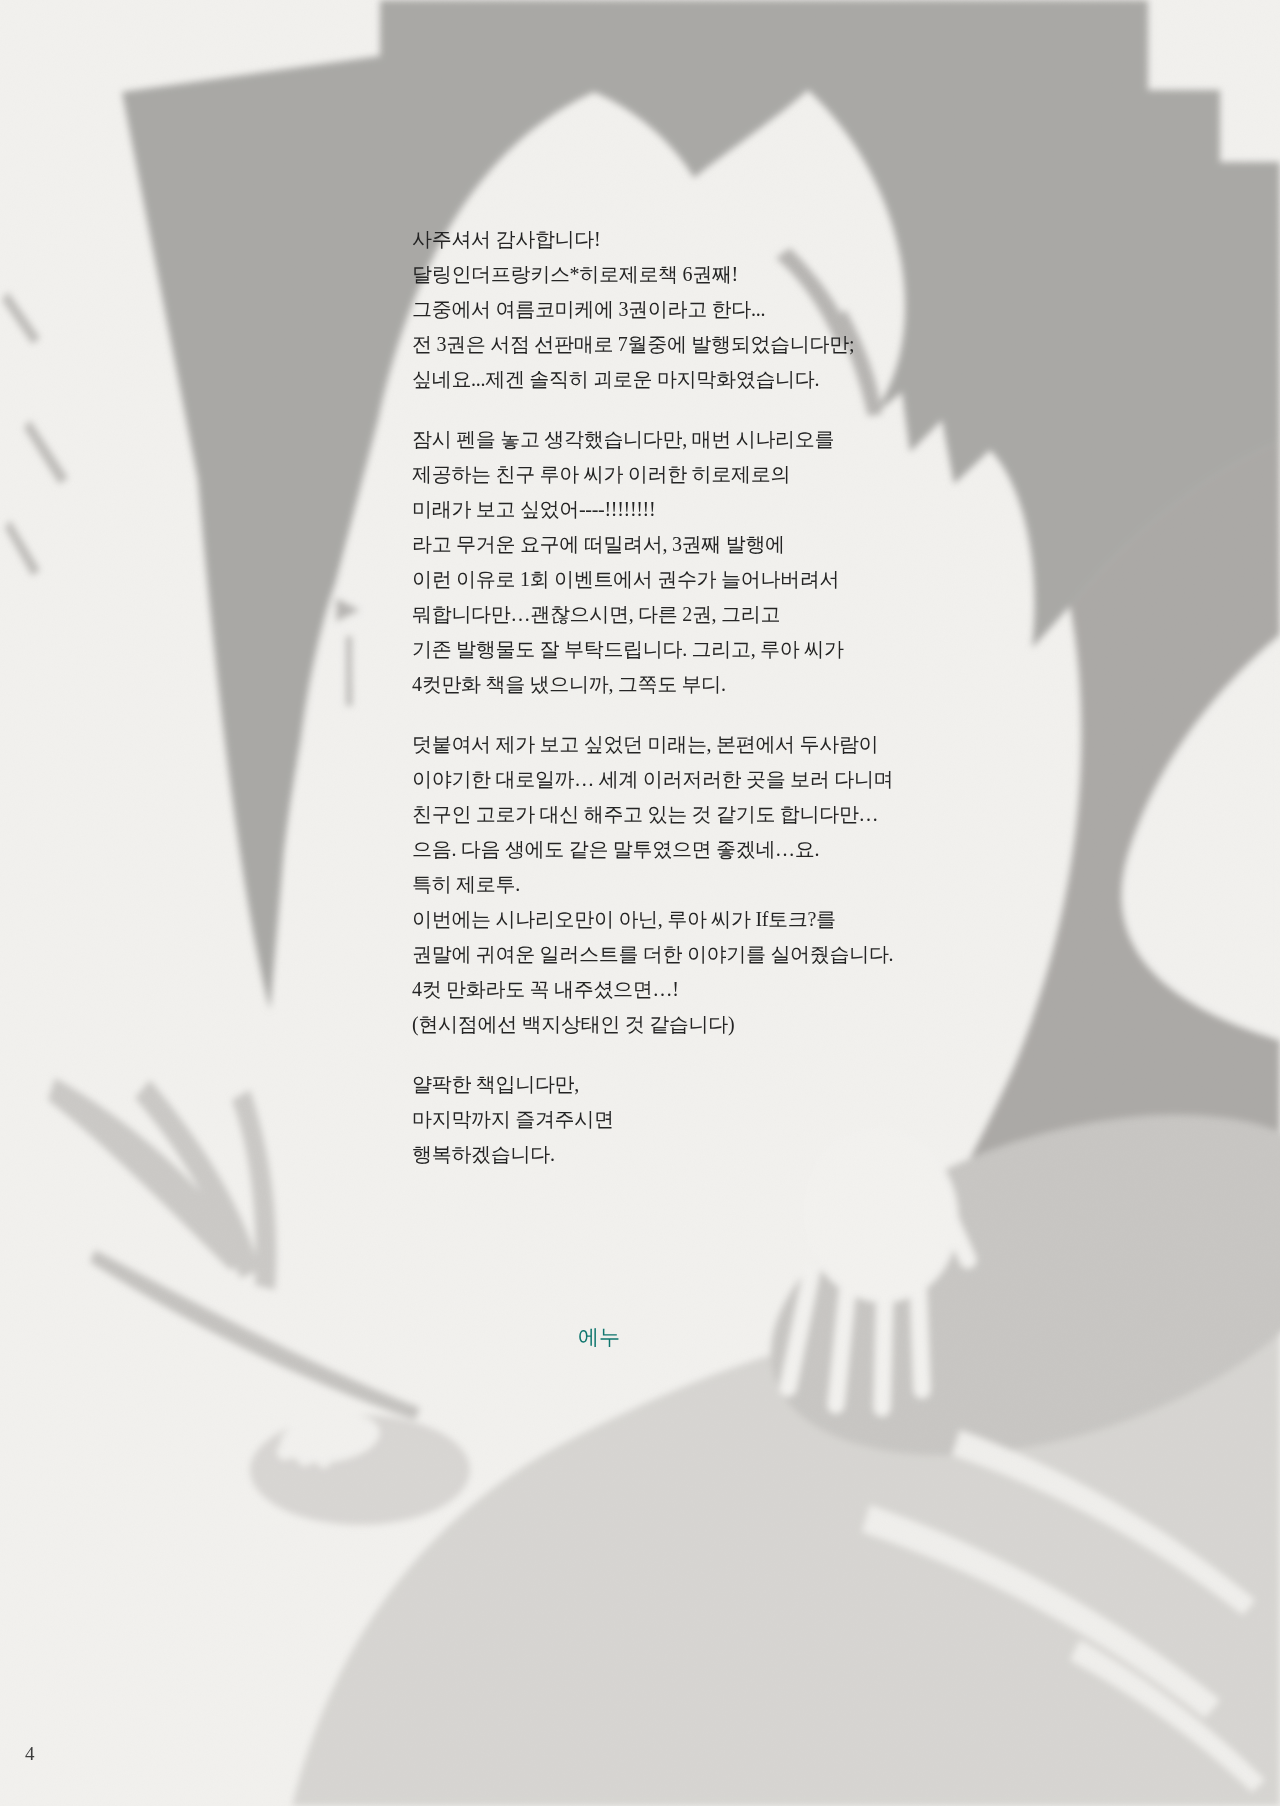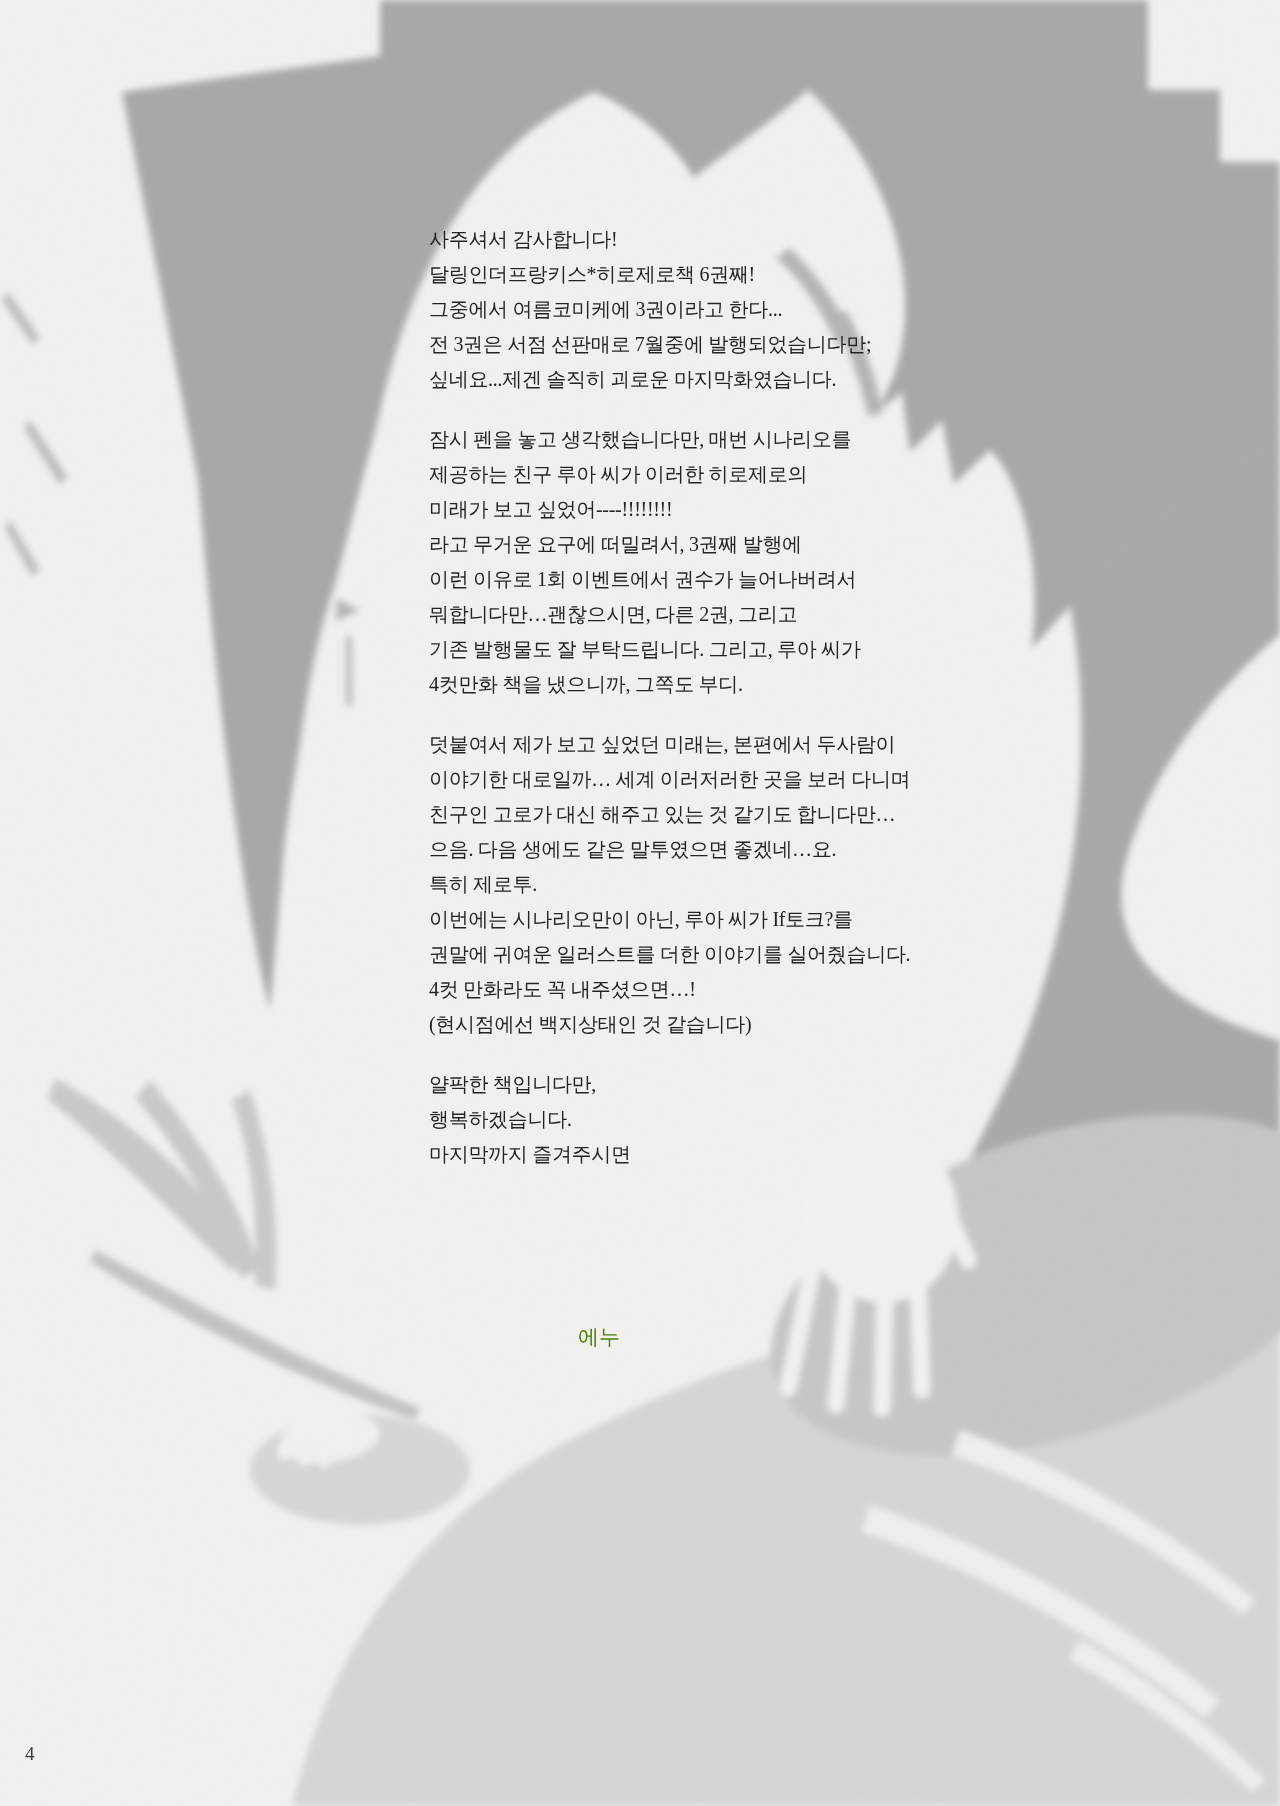--- a/index.html
+++ b/index.html
@@ -11,24 +11,24 @@
     overflow:hidden;
     font-family:"Liberation Serif","DejaVu Serif",serif;
   }
   .artwork{position:absolute;left:0;top:0;width:1280px;height:1806px;}
   .text-block{
     position:absolute;left:412px;top:222px;
     color:#242424;
     font-size:20px;line-height:35px;letter-spacing:-0.3px;
   }
   .para{margin:0 0 25px 0;padding:0;}
-  .line{white-space:nowrap;height:35px;margin-left:17px;}
+  .line{white-space:nowrap;height:35px;}
   .signature{
     position:absolute;left:578px;top:1320px;
-    color:#4d7c0f;font-size:21px;line-height:35px;
+    color:#0f766e;font-size:21px;line-height:35px;
   }
   .page-number{
     position:absolute;left:25px;top:1742px;
     color:#3c3c3c;font-size:19px;line-height:24px;
   }
 </style>
 </head>
 <body>
 
 <div class="page">
@@ -173,22 +173,22 @@
       <div class="line">친구인 고로가 대신 해주고 있는 것 같기도 합니다만…</div>
       <div class="line">으음. 다음 생에도 같은 말투였으면 좋겠네…요.</div>
       <div class="line">특히 제로투.</div>
       <div class="line">이번에는 시나리오만이 아닌, 루아 씨가 If토크?를</div>
       <div class="line">권말에 귀여운 일러스트를 더한 이야기를 실어줬습니다.</div>
       <div class="line">4컷 만화라도 꼭 내주셨으면…!</div>
       <div class="line">(현시점에선 백지상태인 것 같습니다)</div>
     </div>
     <div class="para">
       <div class="line">얄팍한 책입니다만,</div>
+      <div class="line">마지막까지 즐겨주시면</div>
       <div class="line">행복하겠습니다.</div>
-      <div class="line">마지막까지 즐겨주시면</div>
     </div>
   </div>
 
   <div class="signature">에누</div>
 
   <div class="page-number">4</div>
 
 </div>
 
 </body></html>

